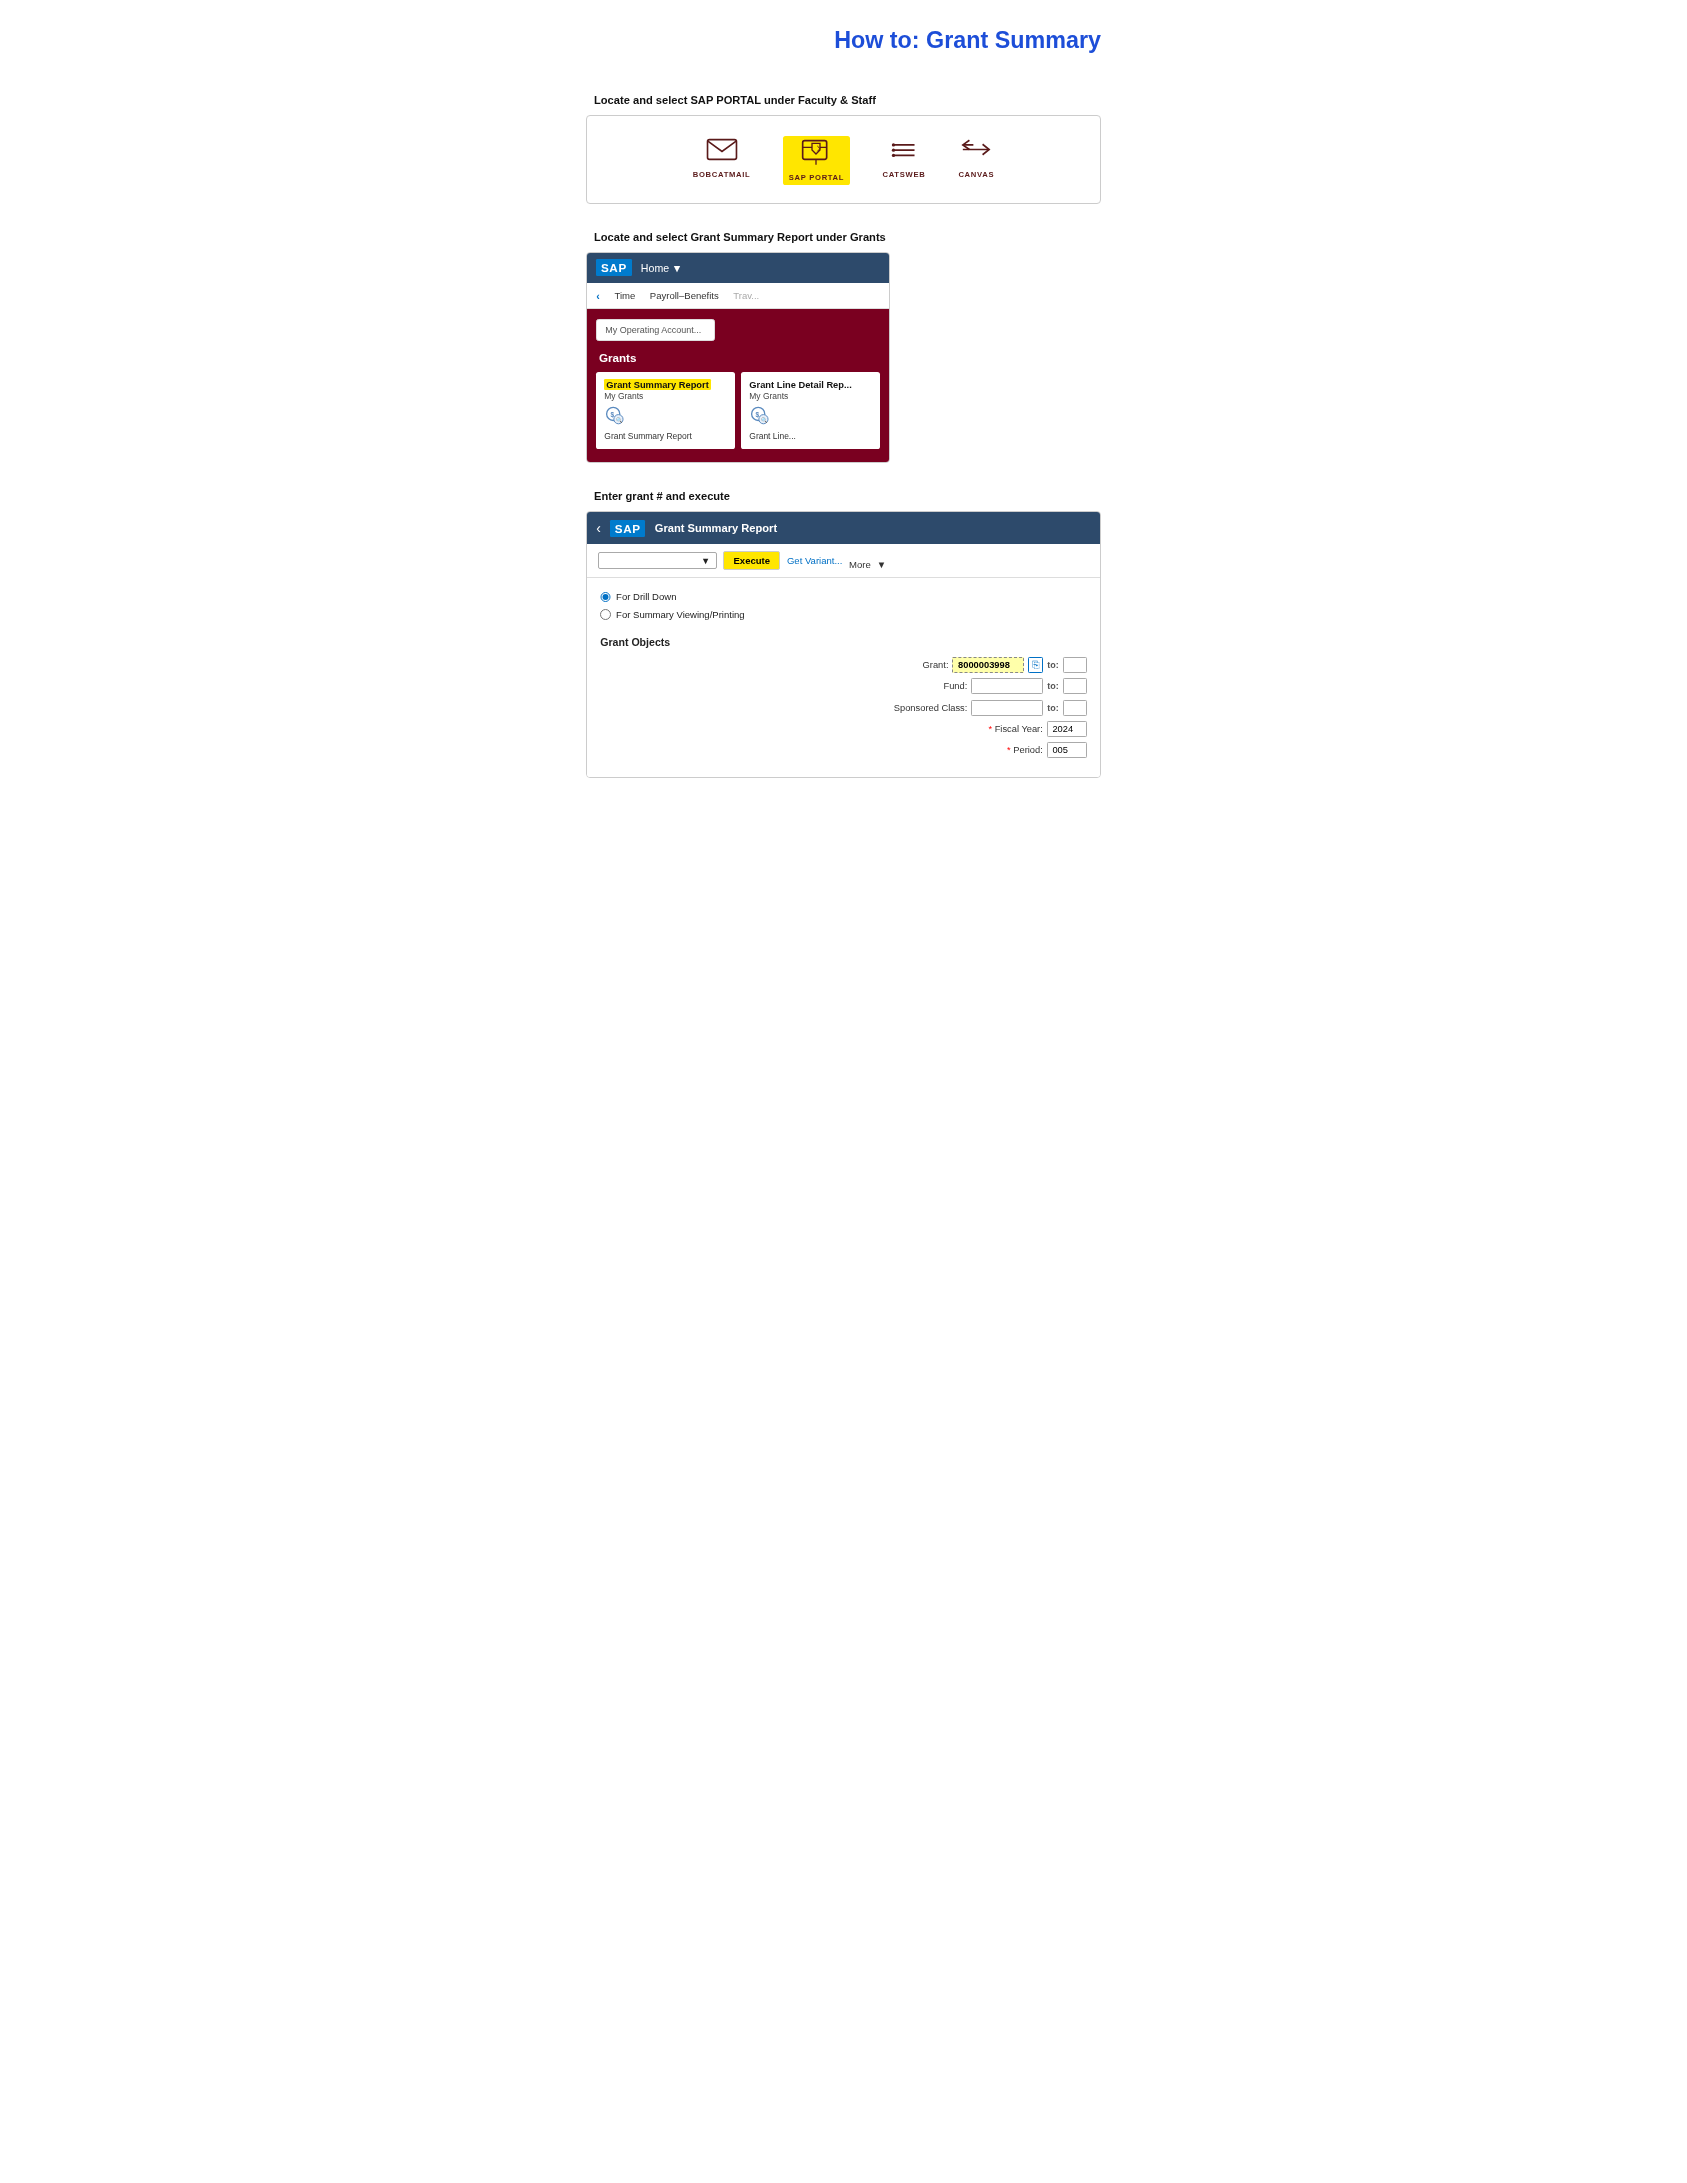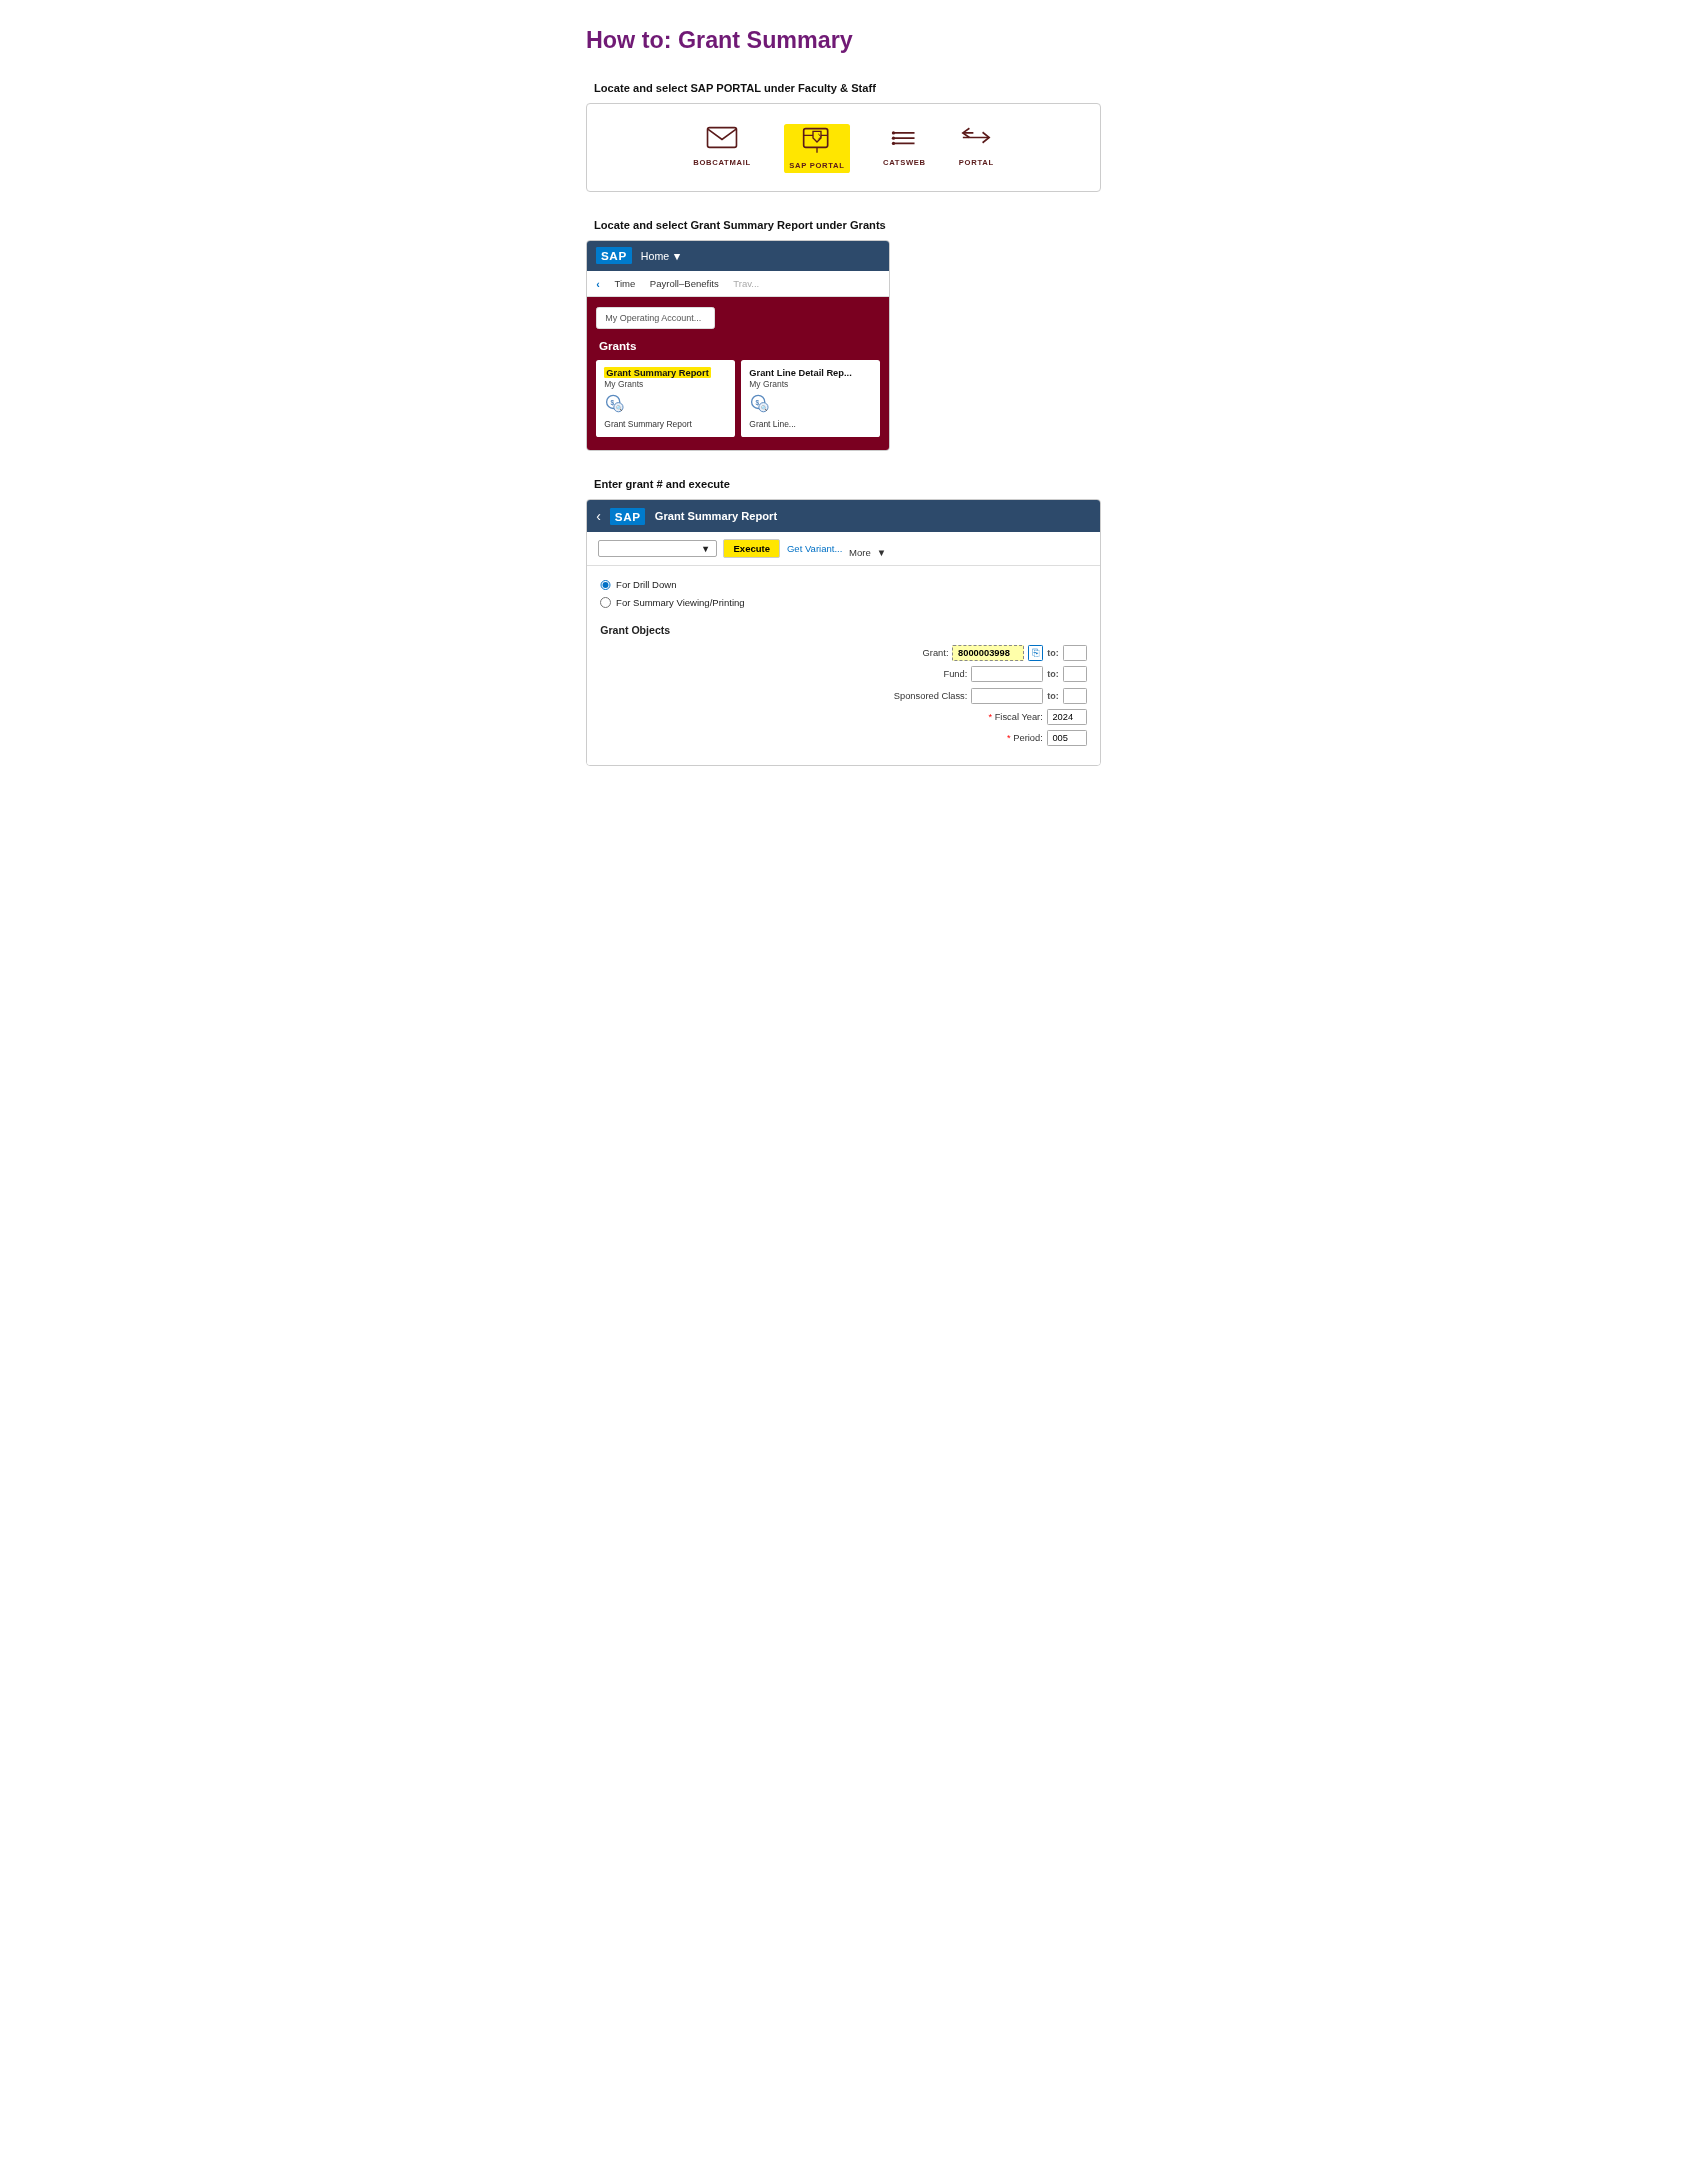--- a/index.html
+++ b/index.html
@@ -6,25 +6,25 @@
     body {
       background: #fff;
       font-family: Arial, sans-serif;
       color: #222;
       padding: 26.5px 40px;
       max-width: 595px;
       margin: 0 auto;
     }
 
     h1 {
-      text-align: left;
+      text-align: right;
       font-size: 2.2em;
       font-weight: 900;
-      margin-bottom: 28px;
-      color: #701a75;
+      margin-bottom: 40px;
+      color: #1d4ed8;
     }
 
     .section-label {
       font-weight: 700;
       font-size: 1.05em;
       margin-bottom: 9.3px;
       color: #111;
       padding-left: 8px;
     }
 
@@ -437,21 +437,21 @@
             <polyline points="34,11 44,19 34,27" stroke="#5a1a1a" stroke-width="2.5" fill="none"></polyline>
             <line x1="26" y1="11" x2="44" y2="11" stroke="transparent" stroke-width="0"></line>
             <line x1="4" y1="12" x2="20" y2="12" stroke="#5a1a1a" stroke-width="2.5"></line>
             <polyline points="14,5 4,12 14,19" stroke="#5a1a1a" stroke-width="2.5" fill="none" transform="translate(0,0)"></polyline>
 
             <polyline points="10,27 4,19 10,11" stroke="transparent"></polyline>
           </svg>
 
           <svg style="position:absolute" width="0" height="0"></svg>
         </div>
-        <span class="icon-label">PORTAL</span>
+        <span class="icon-label">CANVAS</span>
       </div>
     </div>
   </div>
 </div>
 
 <div class="section-gap">
   <p class="section-label">Locate and select Grant Summary Report under Grants</p>
 
   <div class="screenshot-box" style="max-width:304px;">
     <div class="sap-screenshot">

